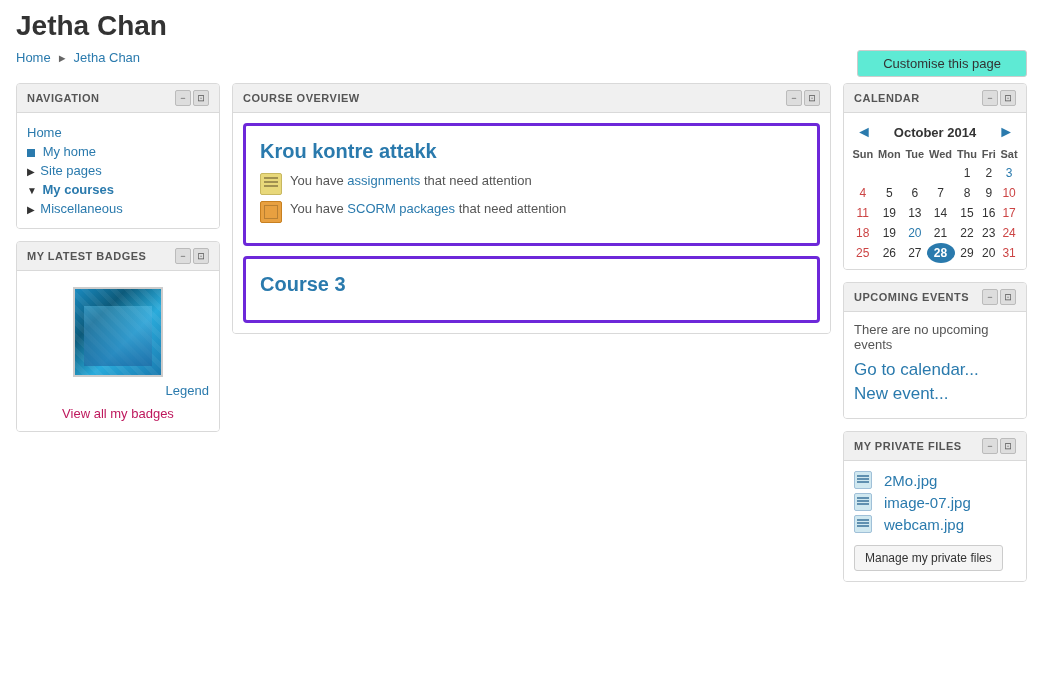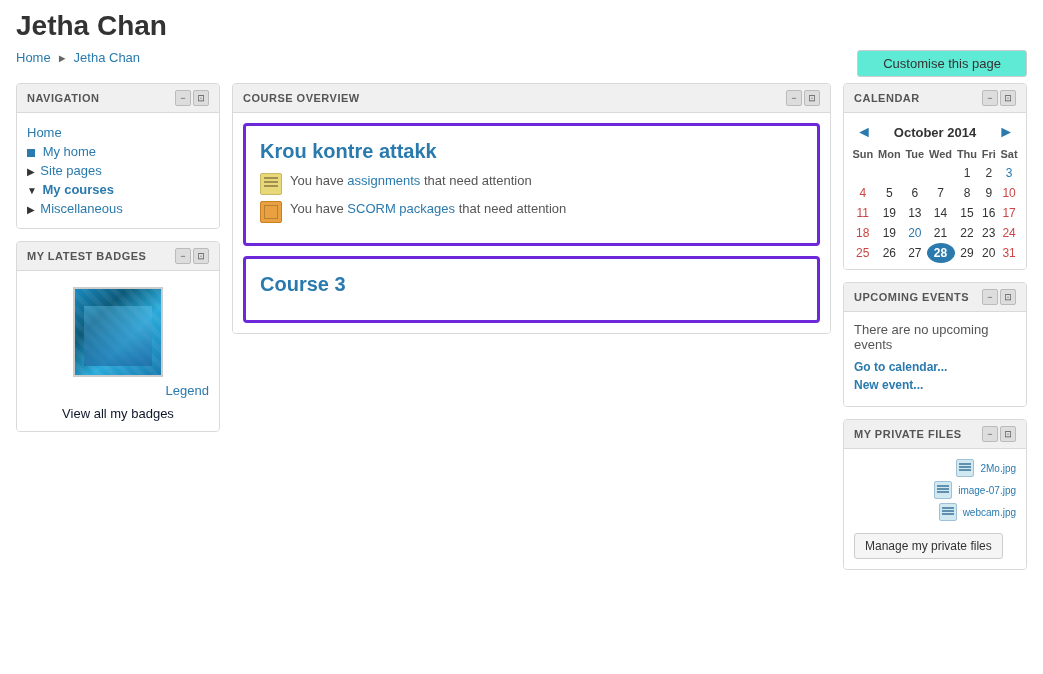--- a/index.html
+++ b/index.html
@@ -105,21 +105,21 @@
           rgba(255,255,255,0.05) 10px
         );
     }
     .badge-img::after {
       content: '';
       position: absolute;
       top: 20%; left: 10%; right: 10%; bottom: 10%;
       background: linear-gradient(180deg, rgba(100,200,240,0.4) 0%, rgba(30,100,160,0.6) 100%);
     }
     .badge-label { text-align: right; color: #2a7aad; text-decoration: none; display: block; font-size: 13px; }
-    .view-badges { display: block; margin-top: 8px; color: #0f172a; text-decoration: none; font-size: 13px; }
+    .view-badges { display: block; margin-top: 8px; color: #be185d; text-decoration: none; font-size: 13px; }
 
     
     .course-card {
       border: 3px solid #6d28d9;
       border-radius: 4px;
       padding: 14px;
       background: #fff;
       margin-bottom: 10px;
     }
     .course-card:last-child { margin-bottom: 0; }
@@ -166,24 +166,24 @@
     .cal-month { font-size: 13px; font-weight: bold; color: #333; }
     .cal-table { width: 100%; border-collapse: collapse; font-size: 12px; }
     .cal-table th { text-align: center; padding: 3px 2px; color: #555; font-weight: bold; font-size: 11px; }
     .cal-table td { text-align: center; padding: 3px 2px; color: #333; }
     .cal-table td.today { background: #2a7aad; color: #fff; border-radius: 50%; font-weight: bold; }
     .cal-table td.weekend { color: #c44; }
     .cal-table td a { color: #2a7aad; text-decoration: none; }
 
     
     .no-events { color: #555; font-size: 13px; margin-bottom: 8px; }
-    .event-link { display: block; color: #2a7aad; text-decoration: none; font-size: 12px; margin-bottom: 4px; font-weight: bold; }
-
-    
-    .file-item { display: flex; align-items: center; gap: 6px; margin-bottom: 4px; font-size: 10px; justify-content: flex-end; }
+    .event-link { display: block; color: #2a7aad; text-decoration: none; font-size: 17px; margin-bottom: 4px; }
+
+    
+    .file-item { display: flex; align-items: center; gap: 12px; margin-bottom: 4px; font-size: 15px; }
     .file-icon {
       width: 18px; height: 18px;
       background: #d0e8f0;
       border: 1px solid #a0c0d8;
       border-radius: 2px;
       flex-shrink: 0;
       position: relative;
     }
     .file-icon::before {
       content: '';

